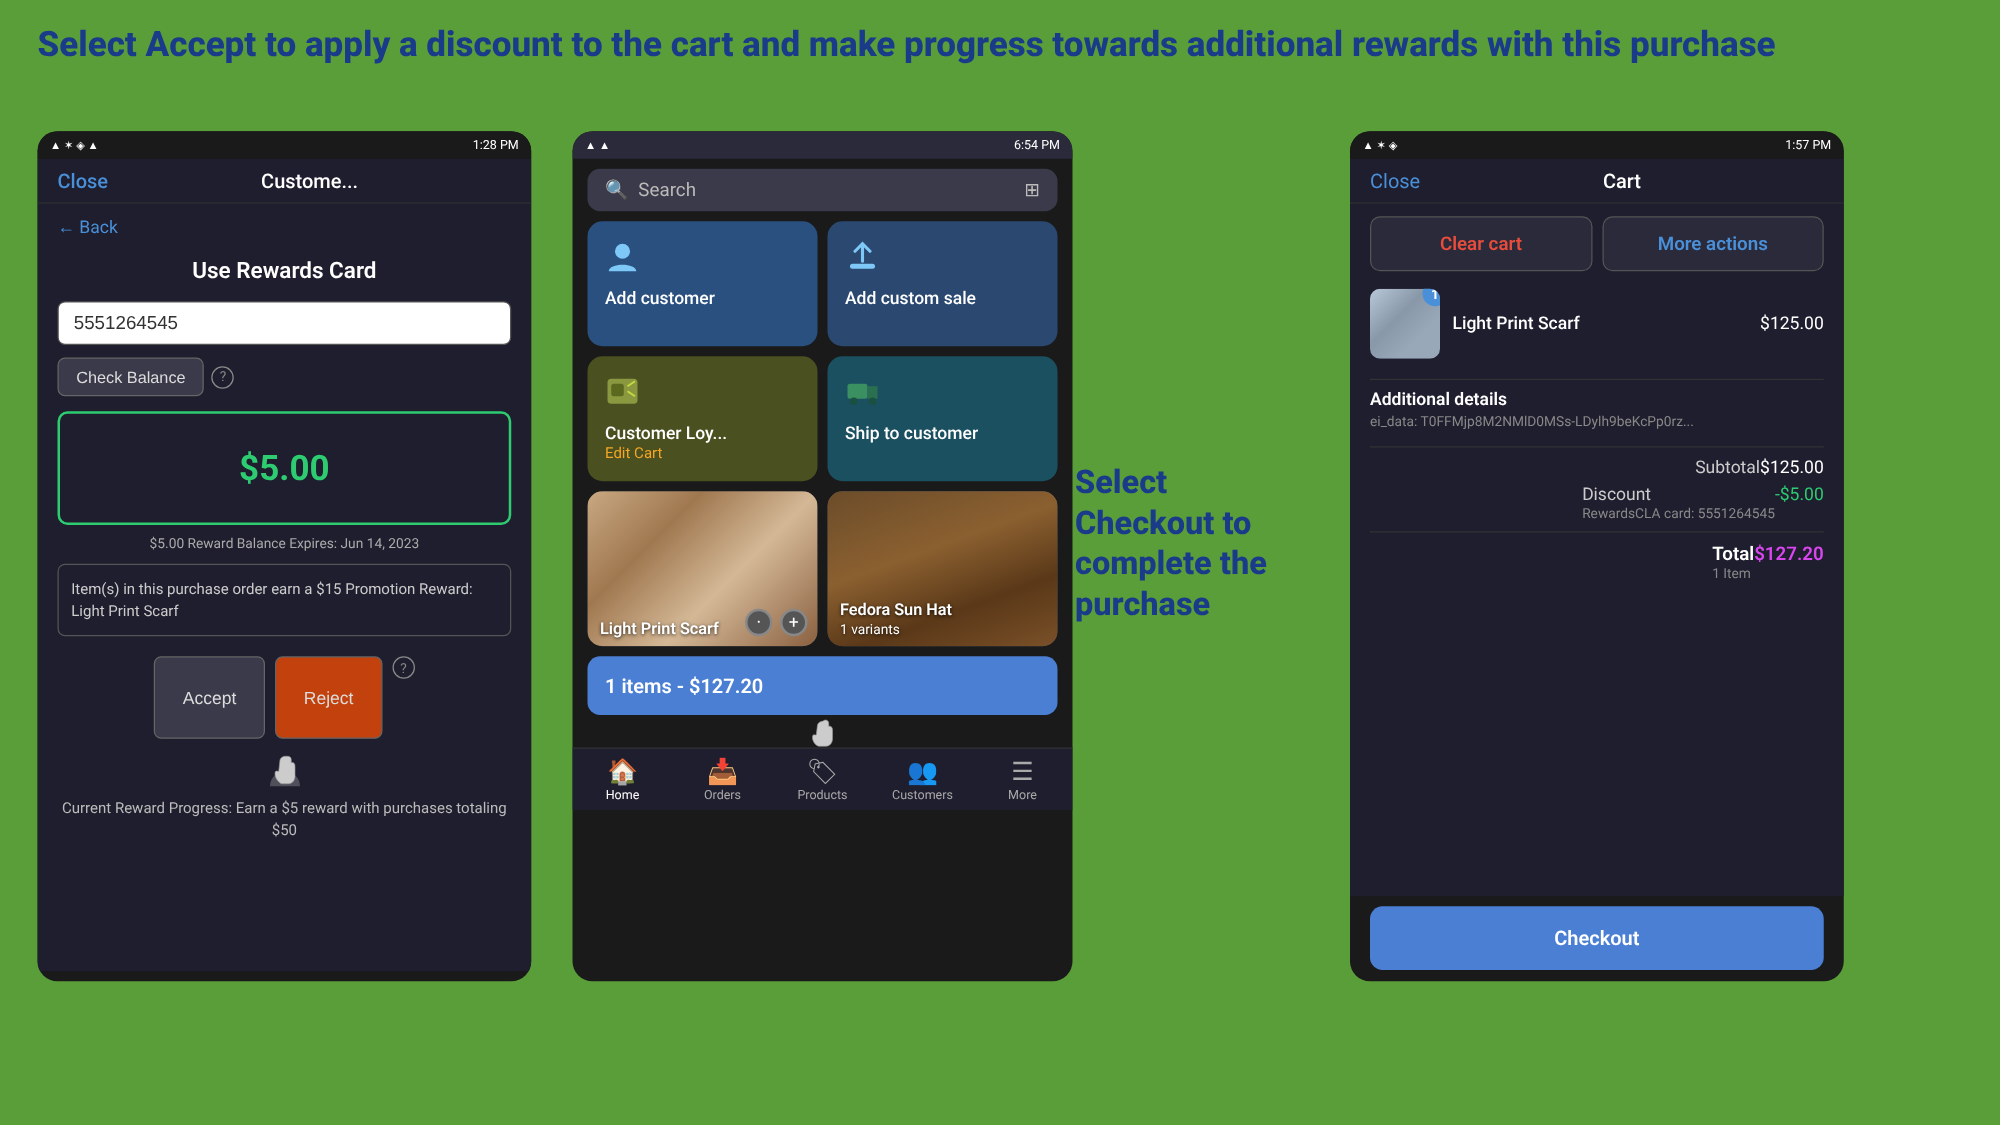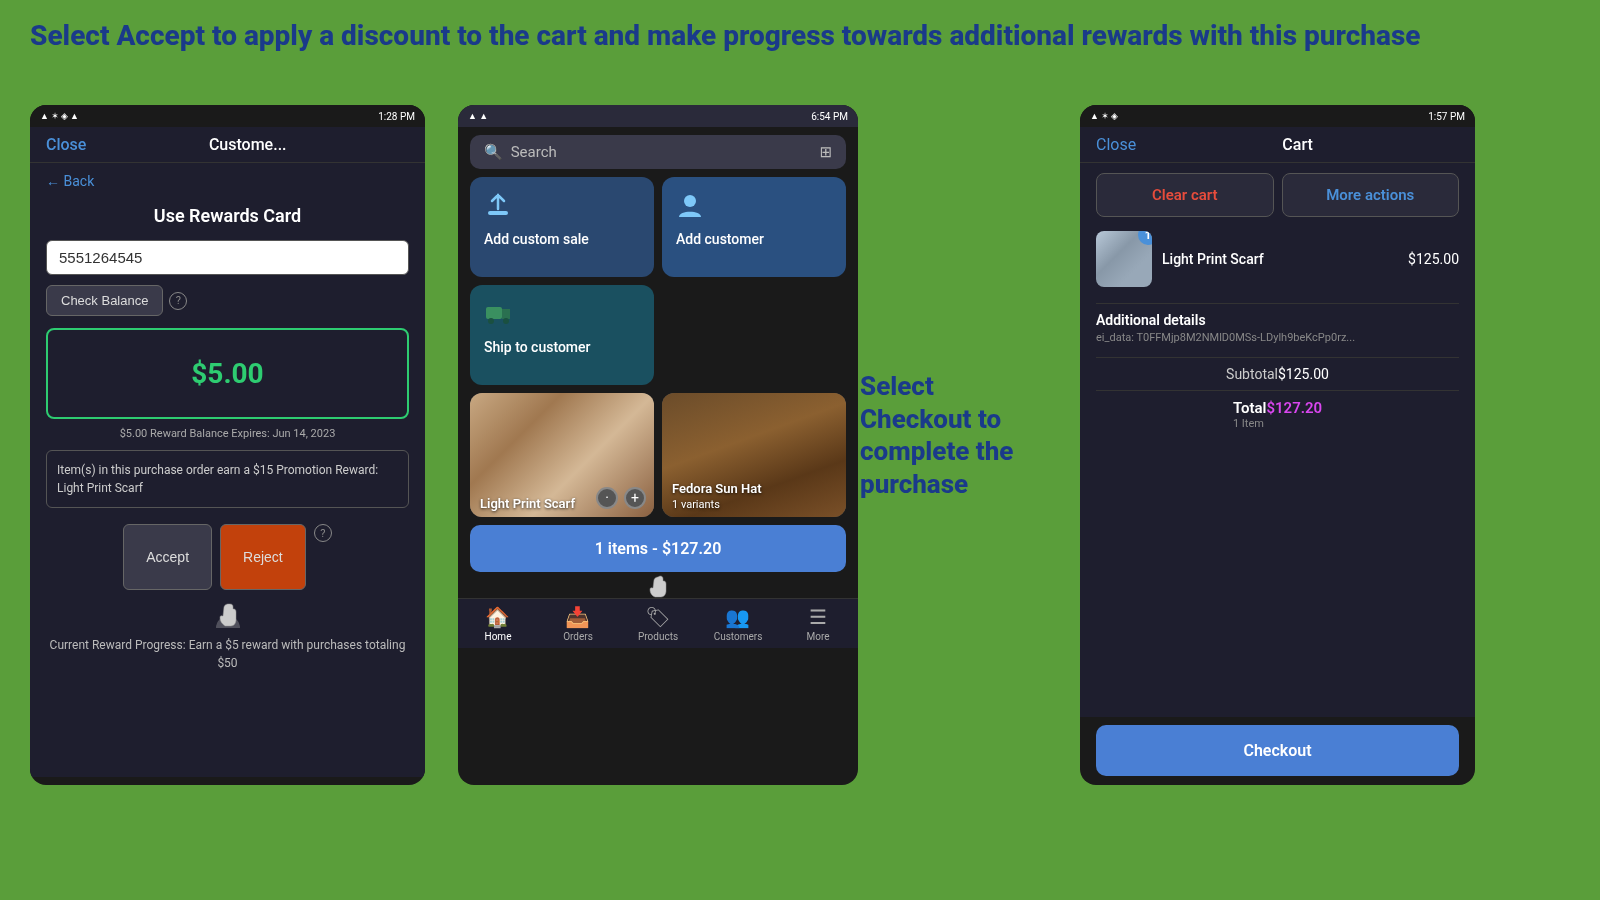--- a/index.html
+++ b/index.html
@@ -354,21 +354,21 @@
       color: #fff;
       font-size: 14px;
       z-index: 3;
     }
 
     .checkout-bar {
       margin: 0 12px;
       background: #4a7fd4;
       border-radius: 10px;
       padding: 14px;
-      text-align: center;
+      text-align: left;
       color: #fff;
       font-size: 16px;
       font-weight: 600;
       cursor: pointer;
     }
 
     .bottom-nav {
       background: #1e1e2e;
       display: flex;
       border-top: 1px solid #333;
@@ -516,21 +516,21 @@
     }
 
     .cart-divider {
       border: none;
       border-top: 1px solid #333;
       margin: 8px 0;
     }
 
     .cart-row {
       display: flex;
-      justify-content: center;
+      justify-content: flex-end;
       align-items: flex-start;
       margin-bottom: 6px;
     }
 
     .cart-row-label {
       color: #ccc;
       font-size: 14px;
     }
 
     .cart-row-sublabel {
@@ -676,40 +676,51 @@
   </div>
 
   <div class="search-bar">
     <span>🔍</span>
     <span>Search</span>
     <span style="margin-left:auto;">⊞</span>
   </div>
 
   <div class="grid-2x2">
 
+    <div class="grid-card grid-card-blue">
+      <div class="grid-card-icon">
+        <svg width="28" height="28" viewBox="0 0 28 28">
+          <circle cx="14" cy="10" r="6" fill="#7ec8f8"></circle>
+          <path d="M3 26 C3 19, 25 19, 25 26" fill="#7ec8f8"></path>
+        </svg>
+      </div>
+      <div class="grid-card-label">Add customer</div>
+    </div>
+
     <div class="grid-card grid-card-dark-blue">
       <div class="grid-card-icon">
         <svg width="28" height="28" viewBox="0 0 28 28">
           <path d="M14 4 L14 18 M8 10 L14 4 L20 10" stroke="#7ec8f8" stroke-width="2.5" fill="none" stroke-linecap="round"></path>
           <rect x="4" y="20" width="20" height="4" rx="2" fill="#7ec8f8"></rect>
         </svg>
       </div>
       <div class="grid-card-label">Add custom sale</div>
     </div>
 
-    <div class="grid-card grid-card-blue">
+    <div class="grid-card grid-card-olive">
       <div class="grid-card-icon">
         <svg width="28" height="28" viewBox="0 0 28 28">
-          <circle cx="14" cy="10" r="6" fill="#7ec8f8"></circle>
-          <path d="M3 26 C3 19, 25 19, 25 26" fill="#7ec8f8"></path>
+          <rect x="2" y="4" width="24" height="20" rx="3" fill="#8a9840"></rect>
+          <rect x="5" y="8" width="10" height="10" rx="2" fill="#5a6820"></rect>
+          <path d="M18 10 L24 6 M18 14 L24 18" stroke="#c8d840" stroke-width="1.5"></path>
         </svg>
       </div>
-      <div class="grid-card-label">Add customer</div>
-    </div>
-
+      <div class="grid-card-label">Customer Loy...</div>
+      <div class="grid-card-sublabel">Edit Cart</div>
+    </div>
 
     <div class="grid-card grid-card-teal">
       <div class="grid-card-icon">
         <svg width="28" height="28" viewBox="0 0 28 28">
           <rect x="2" y="8" width="16" height="12" rx="2" fill="#3a9060"></rect>
           <path d="M18 10 L26 10 L26 20 L18 20 Z" fill="#2a7050"></path>
           <circle cx="7" cy="22" r="3" fill="#1a5040"></circle>
           <circle cx="22" cy="22" r="3" fill="#1a5040"></circle>
         </svg>
       </div>
@@ -807,20 +818,27 @@
     <div class="cart-section-label">Additional details</div>
     <div class="cart-section-detail">ei_data: T0FFMjp8M2NMlD0MSs-LDylh9beKcPp0rz...</div>
 
     <hr class="cart-divider">
 
     <div class="cart-row">
       <span class="cart-row-label">Subtotal</span>
       <span class="cart-row-value">$125.00</span>
     </div>
 
+    <div class="cart-row">
+      <div>
+        <div class="cart-row-label">Discount</div>
+        <div class="cart-row-sublabel">RewardsCLA card: 5551264545</div>
+      </div>
+      <span class="cart-row-value discount">-$5.00</span>
+    </div>
 
     <hr class="cart-divider">
 
     <div class="cart-row">
       <div>
         <div class="cart-total-label">Total</div>
         <div class="cart-total-sublabel">1 Item</div>
       </div>
       <span class="cart-total-value">$127.20</span>
     </div>

